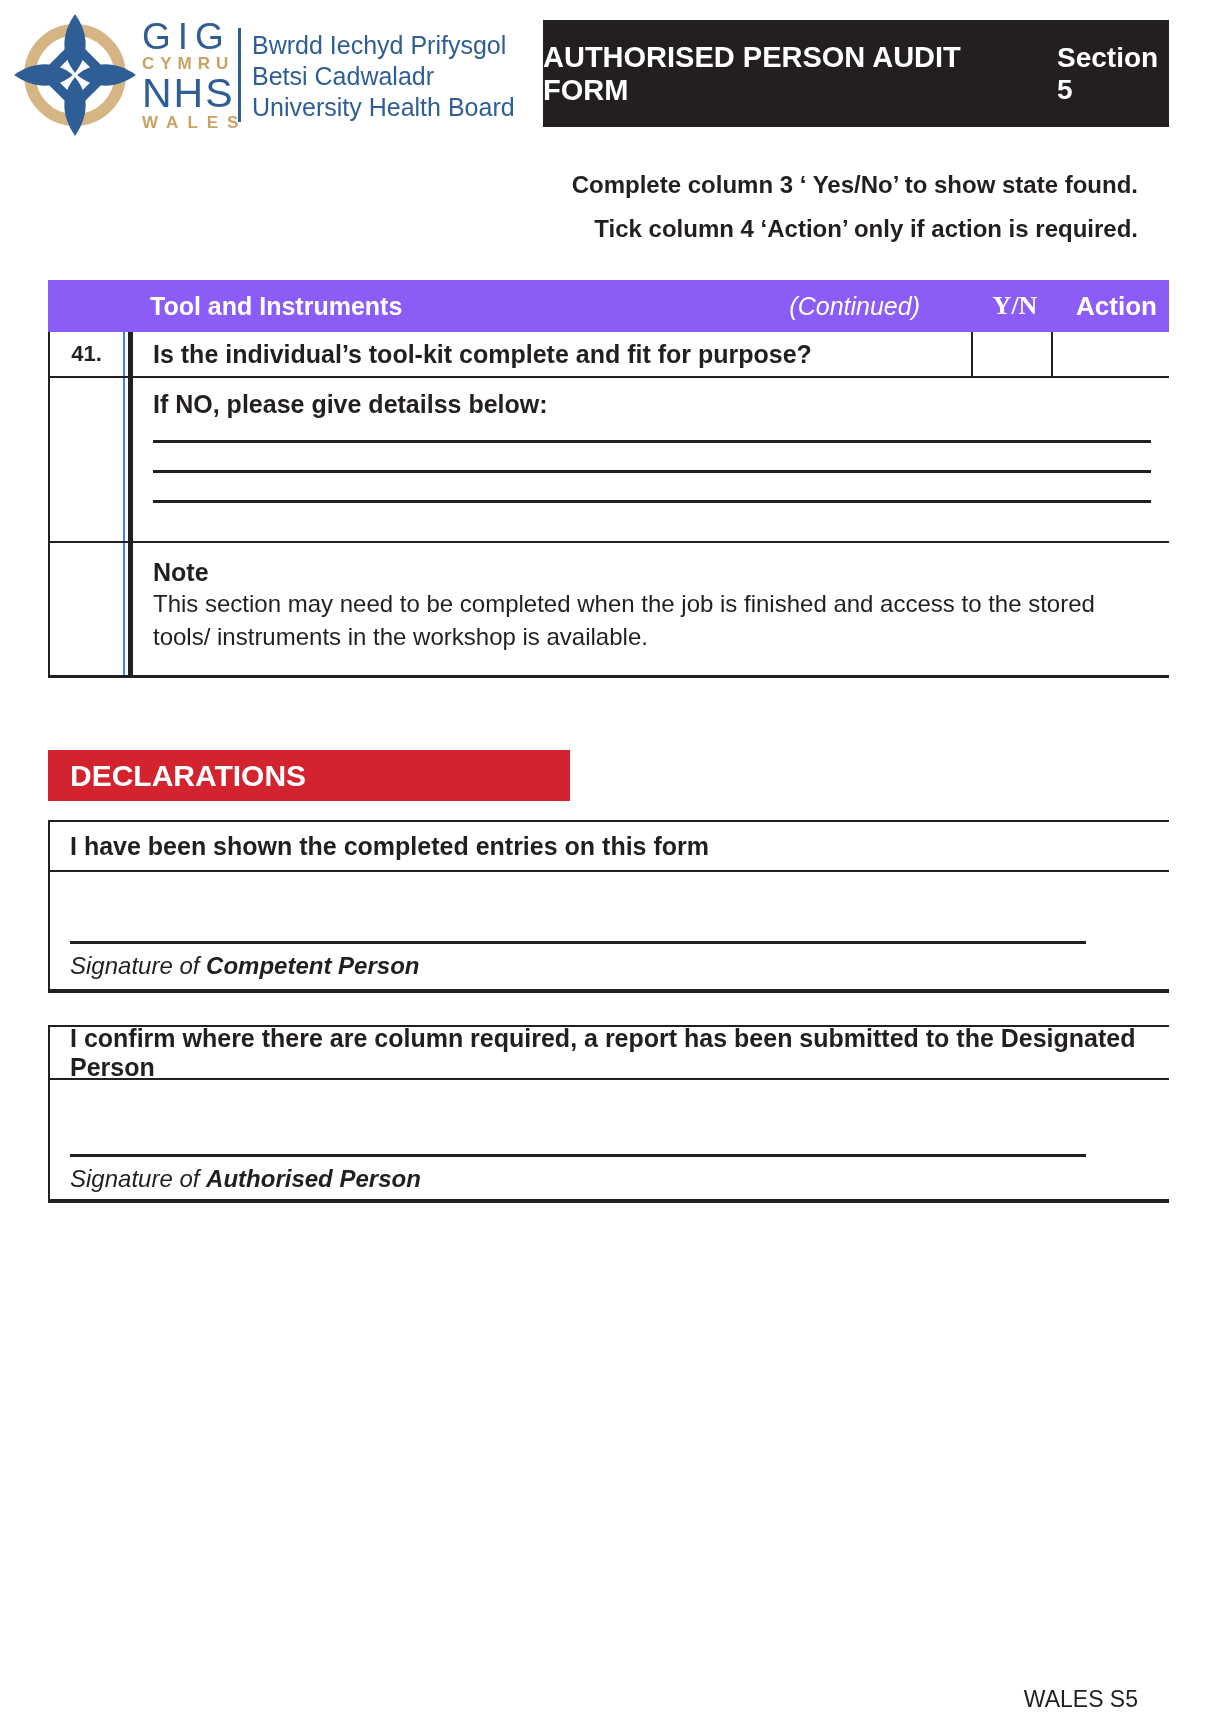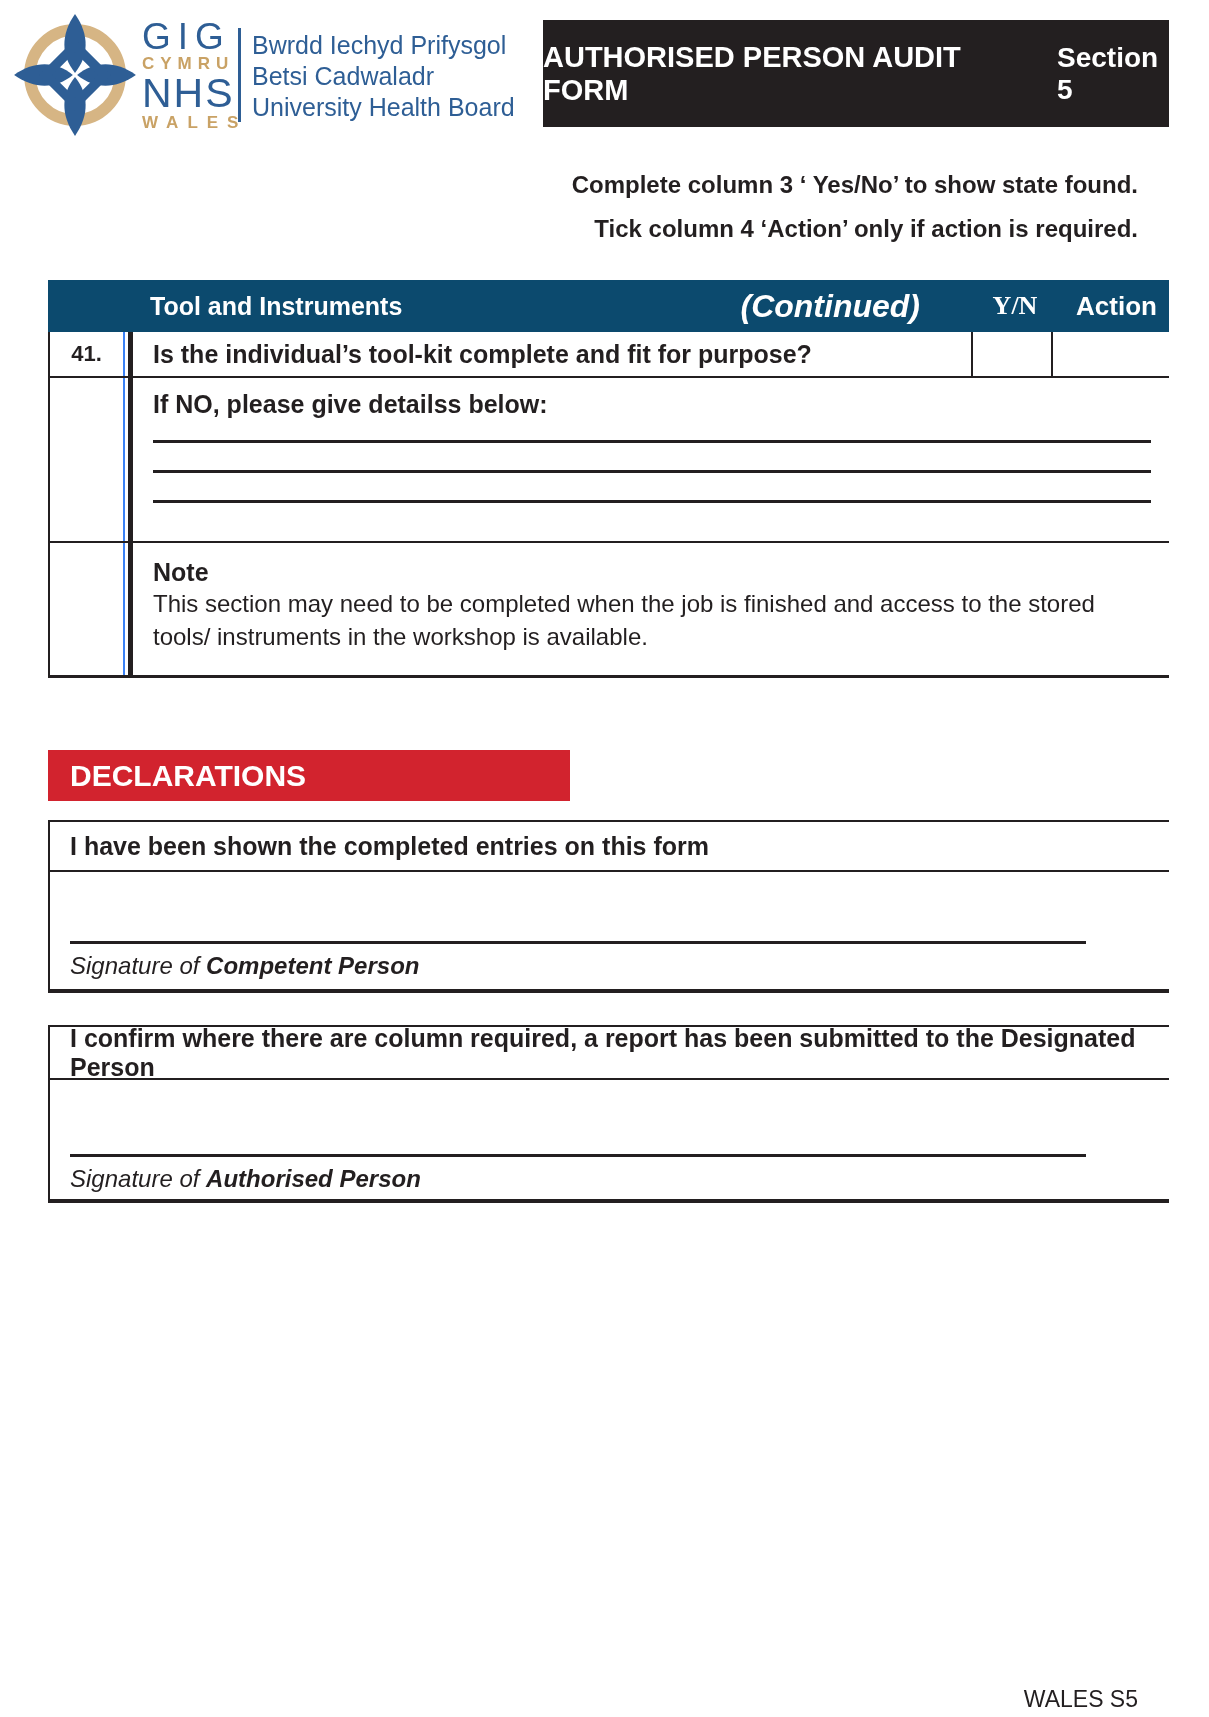--- a/index.html
+++ b/index.html
@@ -28,25 +28,25 @@
   .title-line1{font-size:29px;font-weight:bold;}
   .title-line2{font-size:28px;font-weight:bold;}
   
   .instructions{position:absolute;right:31px;top:163px;text-align:right;font-size:24px;font-weight:bold;line-height:44px;}
   
   .audit-table{
     position:absolute;left:48px;top:280px;width:1130px;
     border-left:2px solid #231f20;border-right:2px solid #231f20;border-bottom:3px solid #231f20;
     box-sizing:border-box;
   }
-  .thead{height:52px;background:#0c4a6e;color:#ffffff;display:flex;align-items:center;margin:0 -2px;}
+  .thead{height:52px;background:#8b5cf6;color:#ffffff;display:flex;align-items:center;margin:0 -2px;}
   .th-main{flex:0 0 927px;display:flex;justify-content:space-between;align-items:center;
            padding-left:102px;padding-right:55px;box-sizing:border-box;}
   .th-title{font-size:25px;font-weight:bold;}
-  .th-cont{font-size:32px;font-style:italic;font-weight:bold;}
+  .th-cont{font-size:25px;font-style:italic;}
   .th-yn{flex:0 0 80px;text-align:center;font-size:26px;font-weight:bold;font-family:Liberation Serif, serif;}
   .th-action{flex:1;text-align:center;font-size:26px;font-weight:bold;}
   .trow{display:flex;border-bottom:2px solid #231f20;box-sizing:border-box;}
   .trow.last{border-bottom:none;}
   .c-num{flex:0 0 75px;border-right:2px solid #3b82f6;display:flex;align-items:center;justify-content:center;
          font-size:22px;font-weight:bold;box-sizing:border-box;}
   .vgap{flex:0 0 3px;}
   .vthick{flex:0 0 5px;background:#231f20;}
   .c-q{flex:1;display:flex;align-items:center;padding-left:20px;font-size:25px;font-weight:bold;box-sizing:border-box;}
   .c-yn{flex:0 0 80px;border-left:2px solid #231f20;box-sizing:border-box;}

